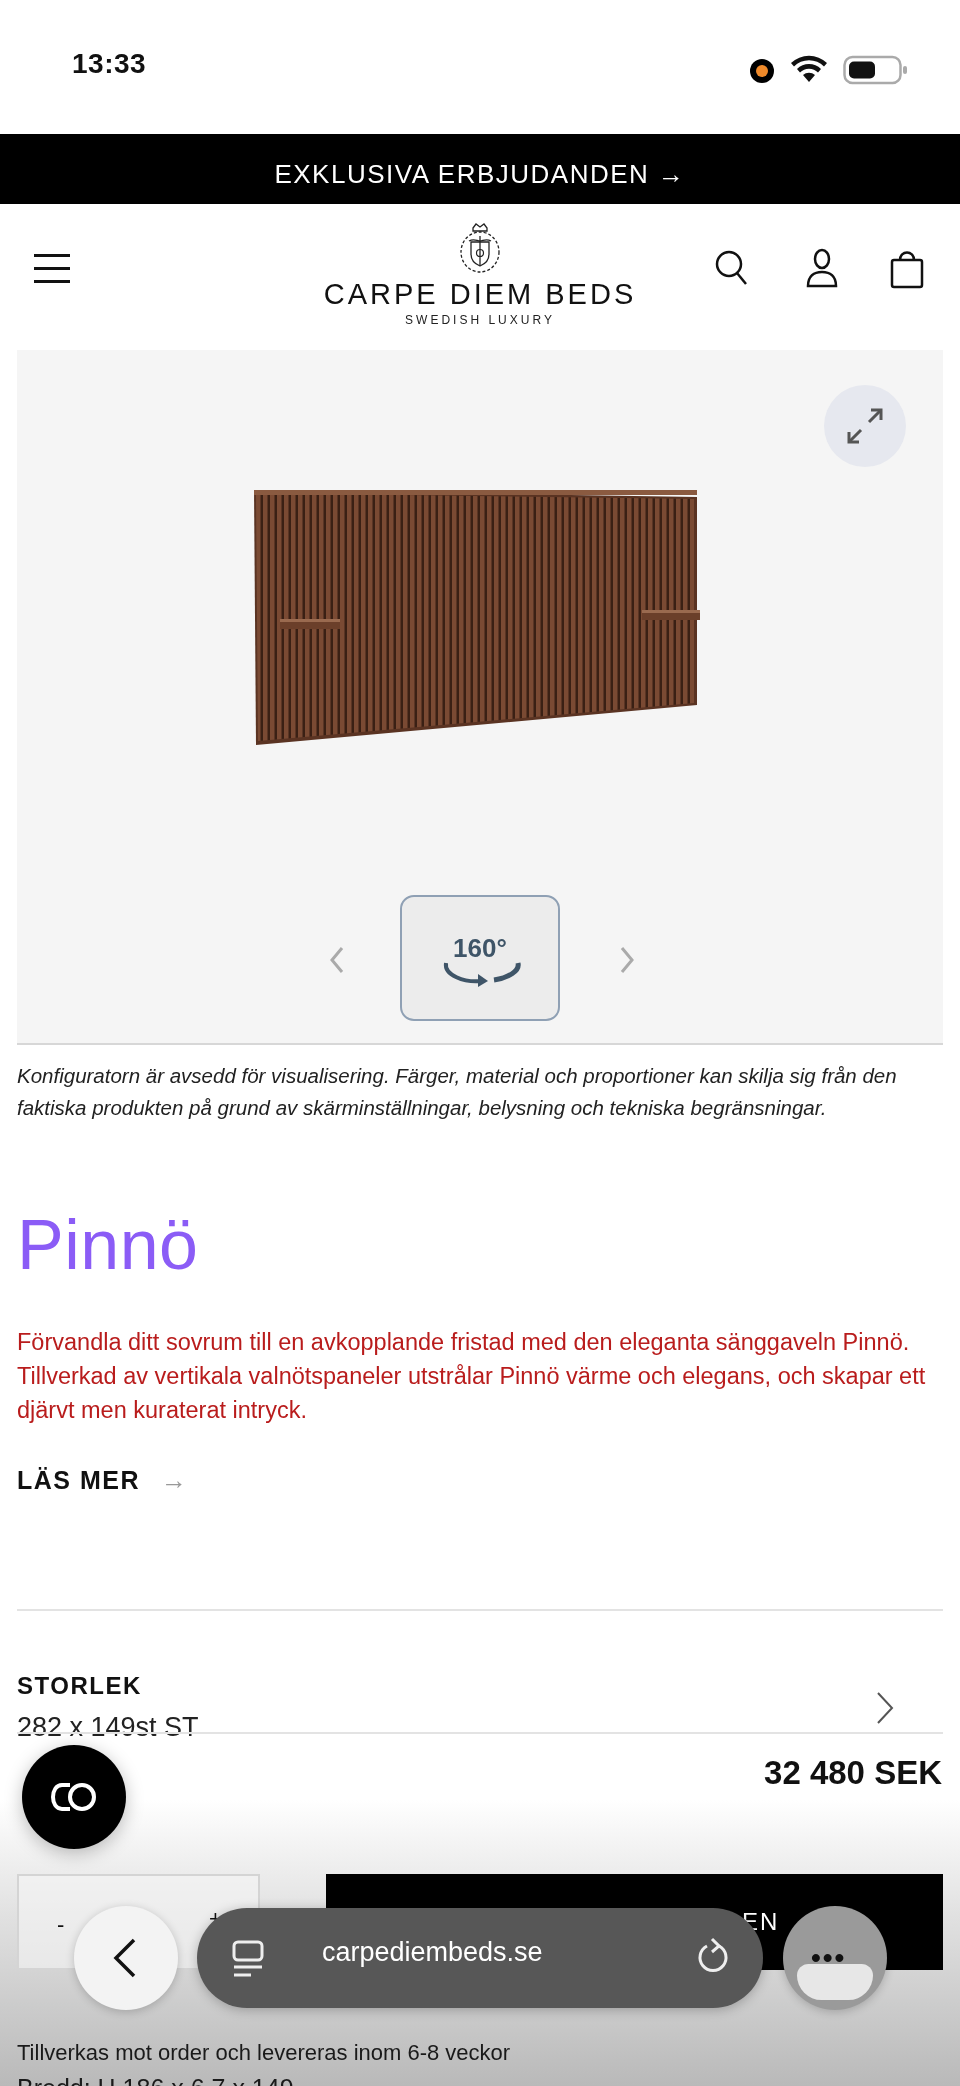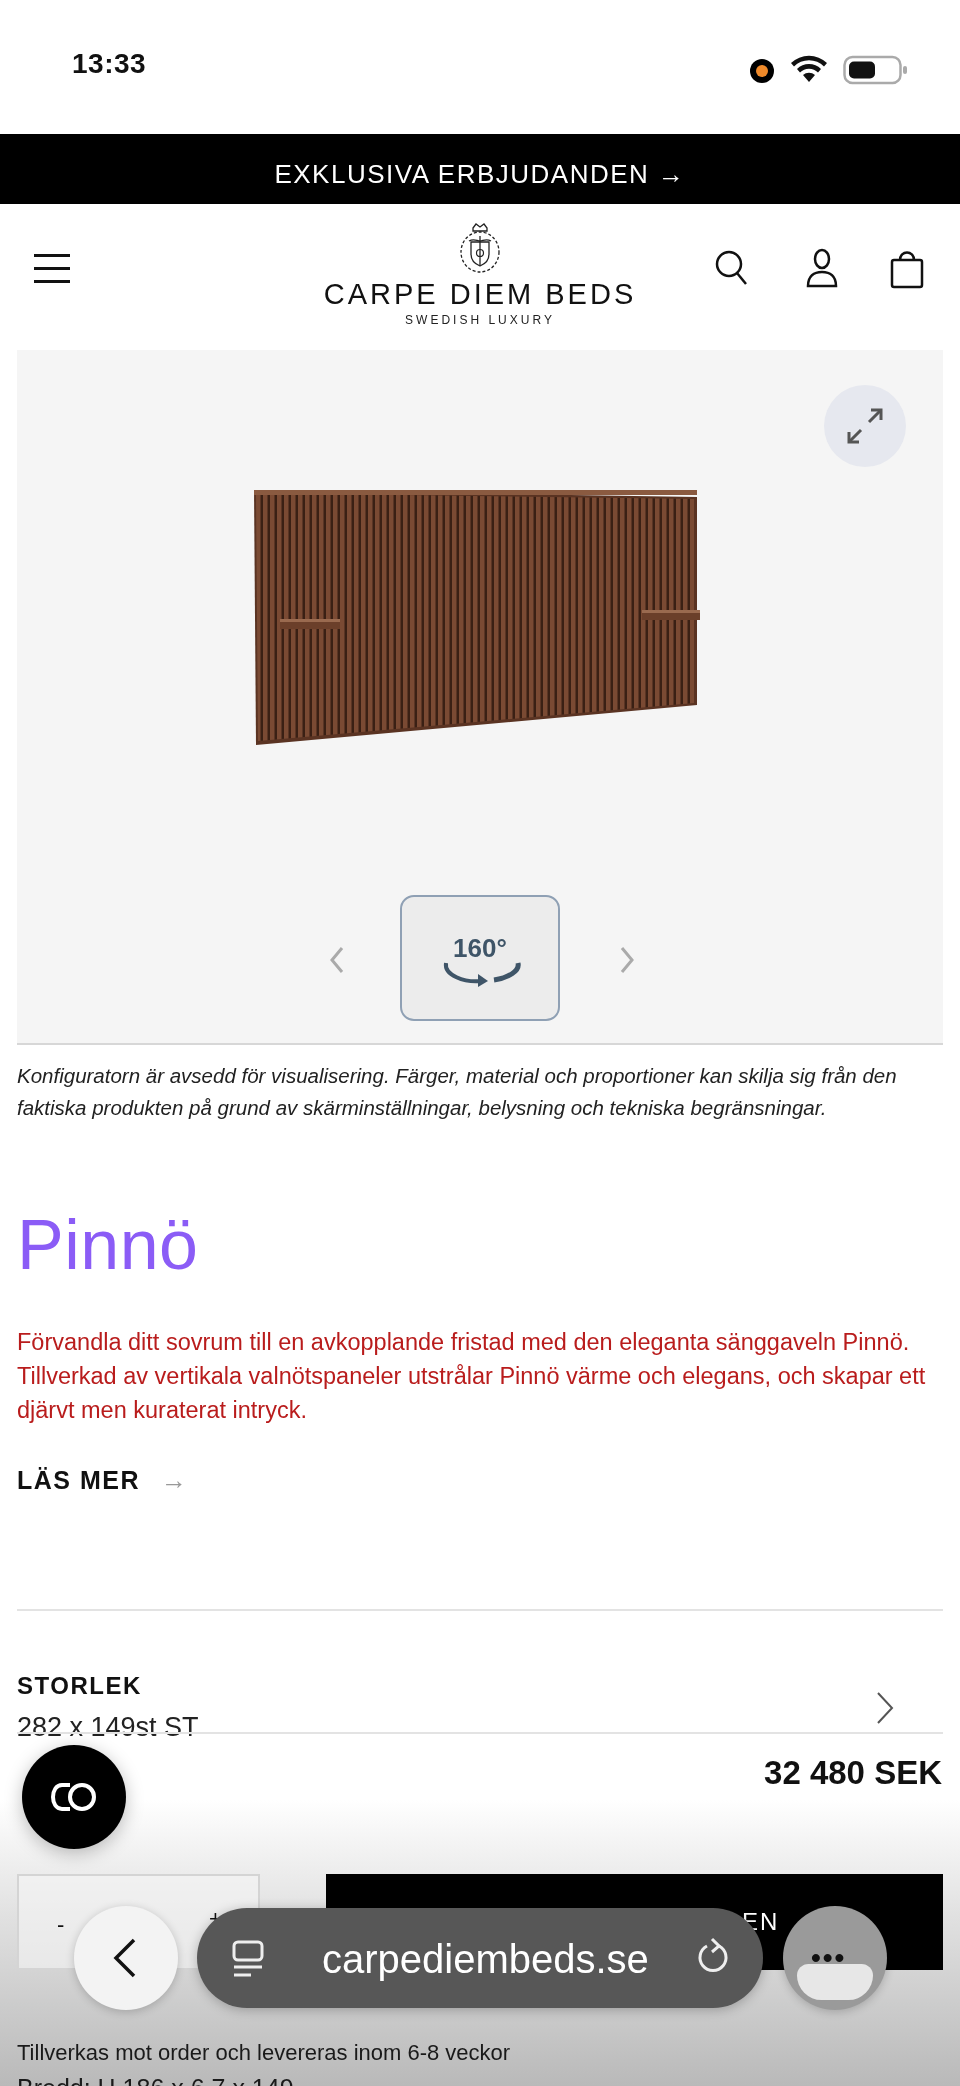--- a/index.html
+++ b/index.html
@@ -77,21 +77,21 @@
     .qty-plus { position: absolute; left: 190px; top: 30px; font-size: 22px; cursor: pointer; }
     .add-to-cart { position: absolute; left: 326px; top: 1874px; width: 617px; height: 96px; background: #000; color: #fff;
       font-size: 24px; letter-spacing: 2px; display: flex; align-items: center; justify-content: center; cursor: pointer; }
 
     .safari-back { position: absolute; left: 74px; top: 1906px; width: 104px; height: 104px; border-radius: 50%; background: #f3f3f3;
       box-shadow: 0 2px 10px rgba(0,0,0,0.2); cursor: pointer; }
     .safari-back svg { position: absolute; left: 36px; top: 30px; }
     .url-bar { position: absolute; left: 197px; top: 1908px; width: 566px; height: 100px; border-radius: 50px; background: #575757;
       box-shadow: 0 2px 12px rgba(0,0,0,0.25); cursor: pointer; }
     .url-bar .tabs-icon { position: absolute; left: 34px; top: 32px; }
-    .url-text { position: absolute; left: 125px; top: 29px; font-size: 40px; color: #fff; }
+    .url-text { position: absolute; left: 125px; top: 29px; font-size: 27px; color: #fff; }
     .url-bar .reload-icon { position: absolute; right: 32px; top: 28px; }
     .safari-more { position: absolute; left: 783px; top: 1906px; width: 104px; height: 104px; border-radius: 50%; background: #9a9a9a;
       box-shadow: 0 2px 10px rgba(0,0,0,0.2); cursor: pointer; }
     .safari-more .dots { position: absolute; left: 28px; top: 44px; font-size: 28px; color: #111; letter-spacing: 2px; line-height: 16px; font-weight: 700; }
     .safari-more .tray { position: absolute; left: 14px; top: 58px; width: 76px; height: 36px; background: #e7e7e7; border-radius: 14px 14px 30px 30px; }
 
     .delivery-text { position: absolute; left: 17px; top: 2040px; font-size: 22px; color: #1a1a1a; }
     .dims-text { position: absolute; left: 17px; top: 2074px; font-size: 25px; color: #1a1a1a; }
   </style>
 </head>

